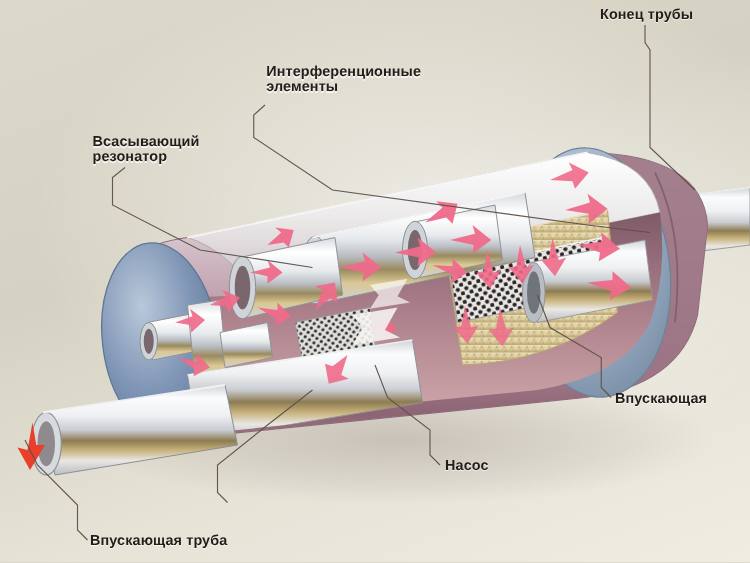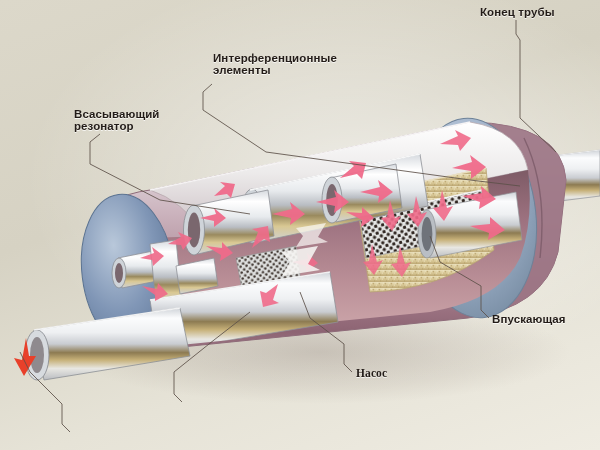--- a/index.html
+++ b/index.html
@@ -266,15 +266,16 @@
       <polyline points="70,432 62,424 62,404 30,372 20,352"></polyline>
     </g>
   </svg>
 
   <div class="label" style="left:480px;top:6px;">Конец трубы</div>
   <div class="label" style="left:213px;top:52px;">Интерференционные
 элементы</div>
   <div class="label" style="left:74px;top:108px;">Всасывающий
 резонатор</div>
   <div class="label" style="left:492px;top:313px;">Впускающая</div>
-  <div class="label" style="left:356px;top:367px;font-family:Liberation Serif, serif;">Насос</div>
+  <div class="label" style="left:356px;top:367px;">Насос</div>
+  <div class="label" style="left:72px;top:427px;">Впускающая труба</div>
 
 </div>
 
 </body></html>

